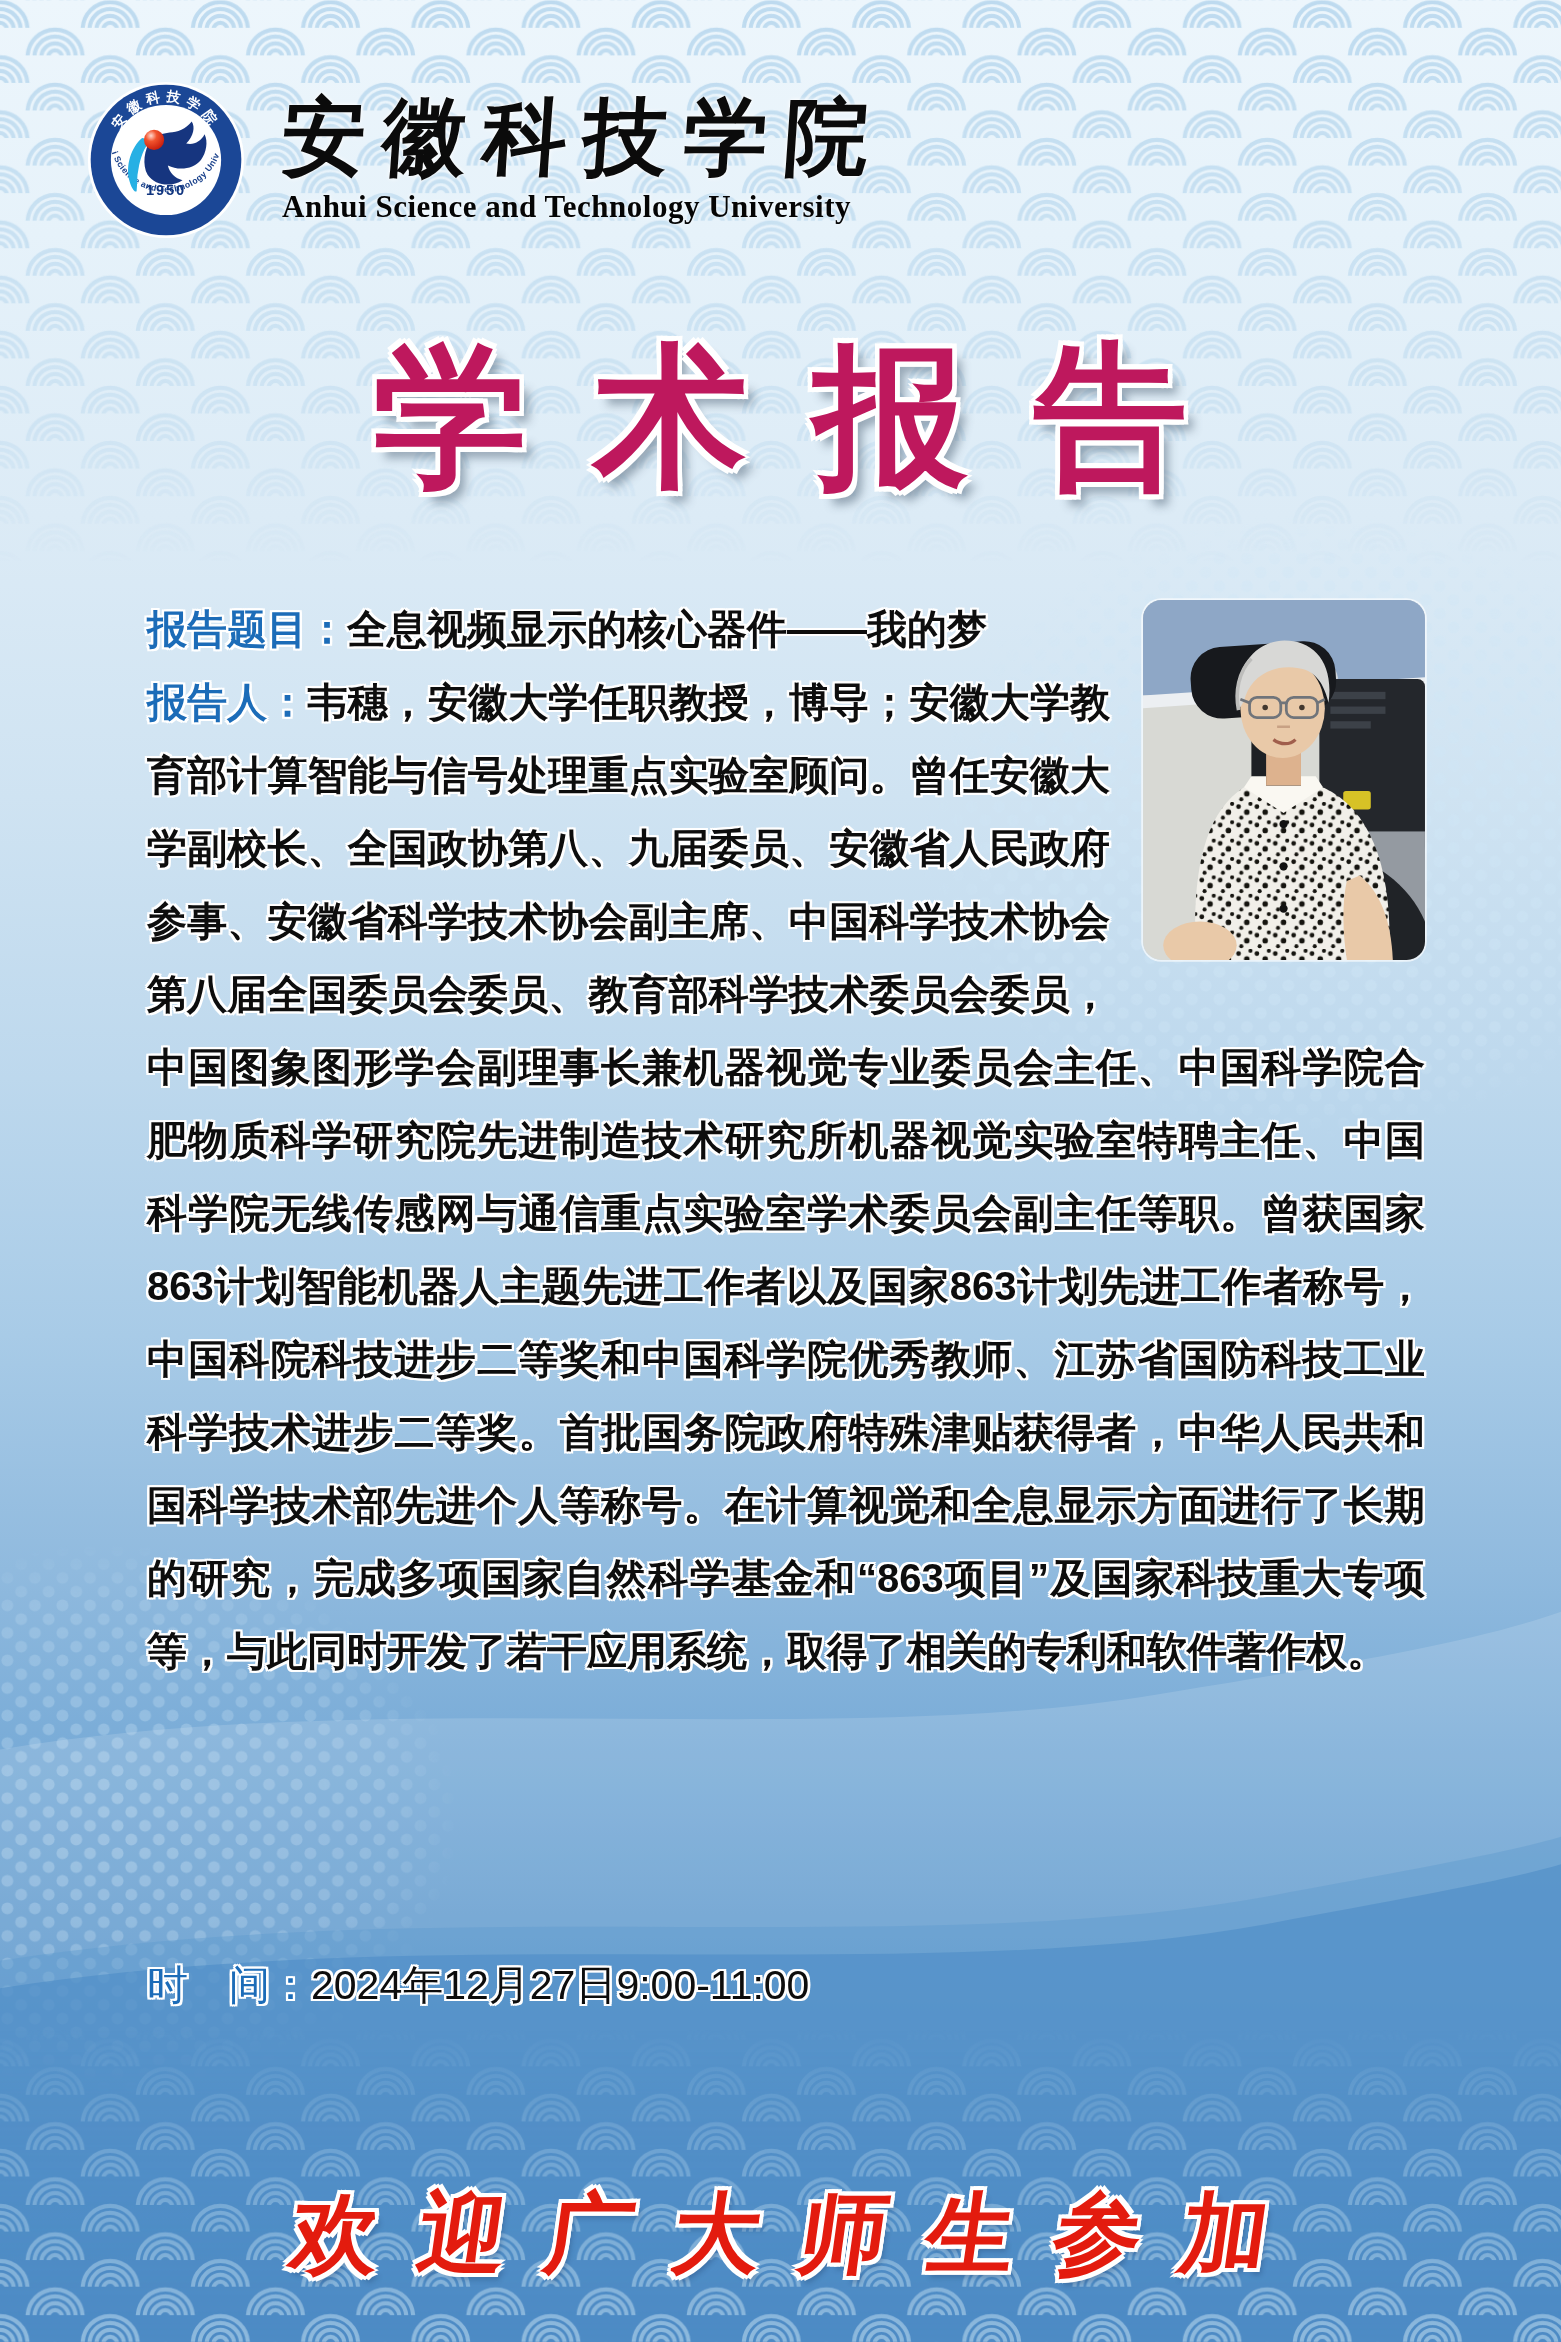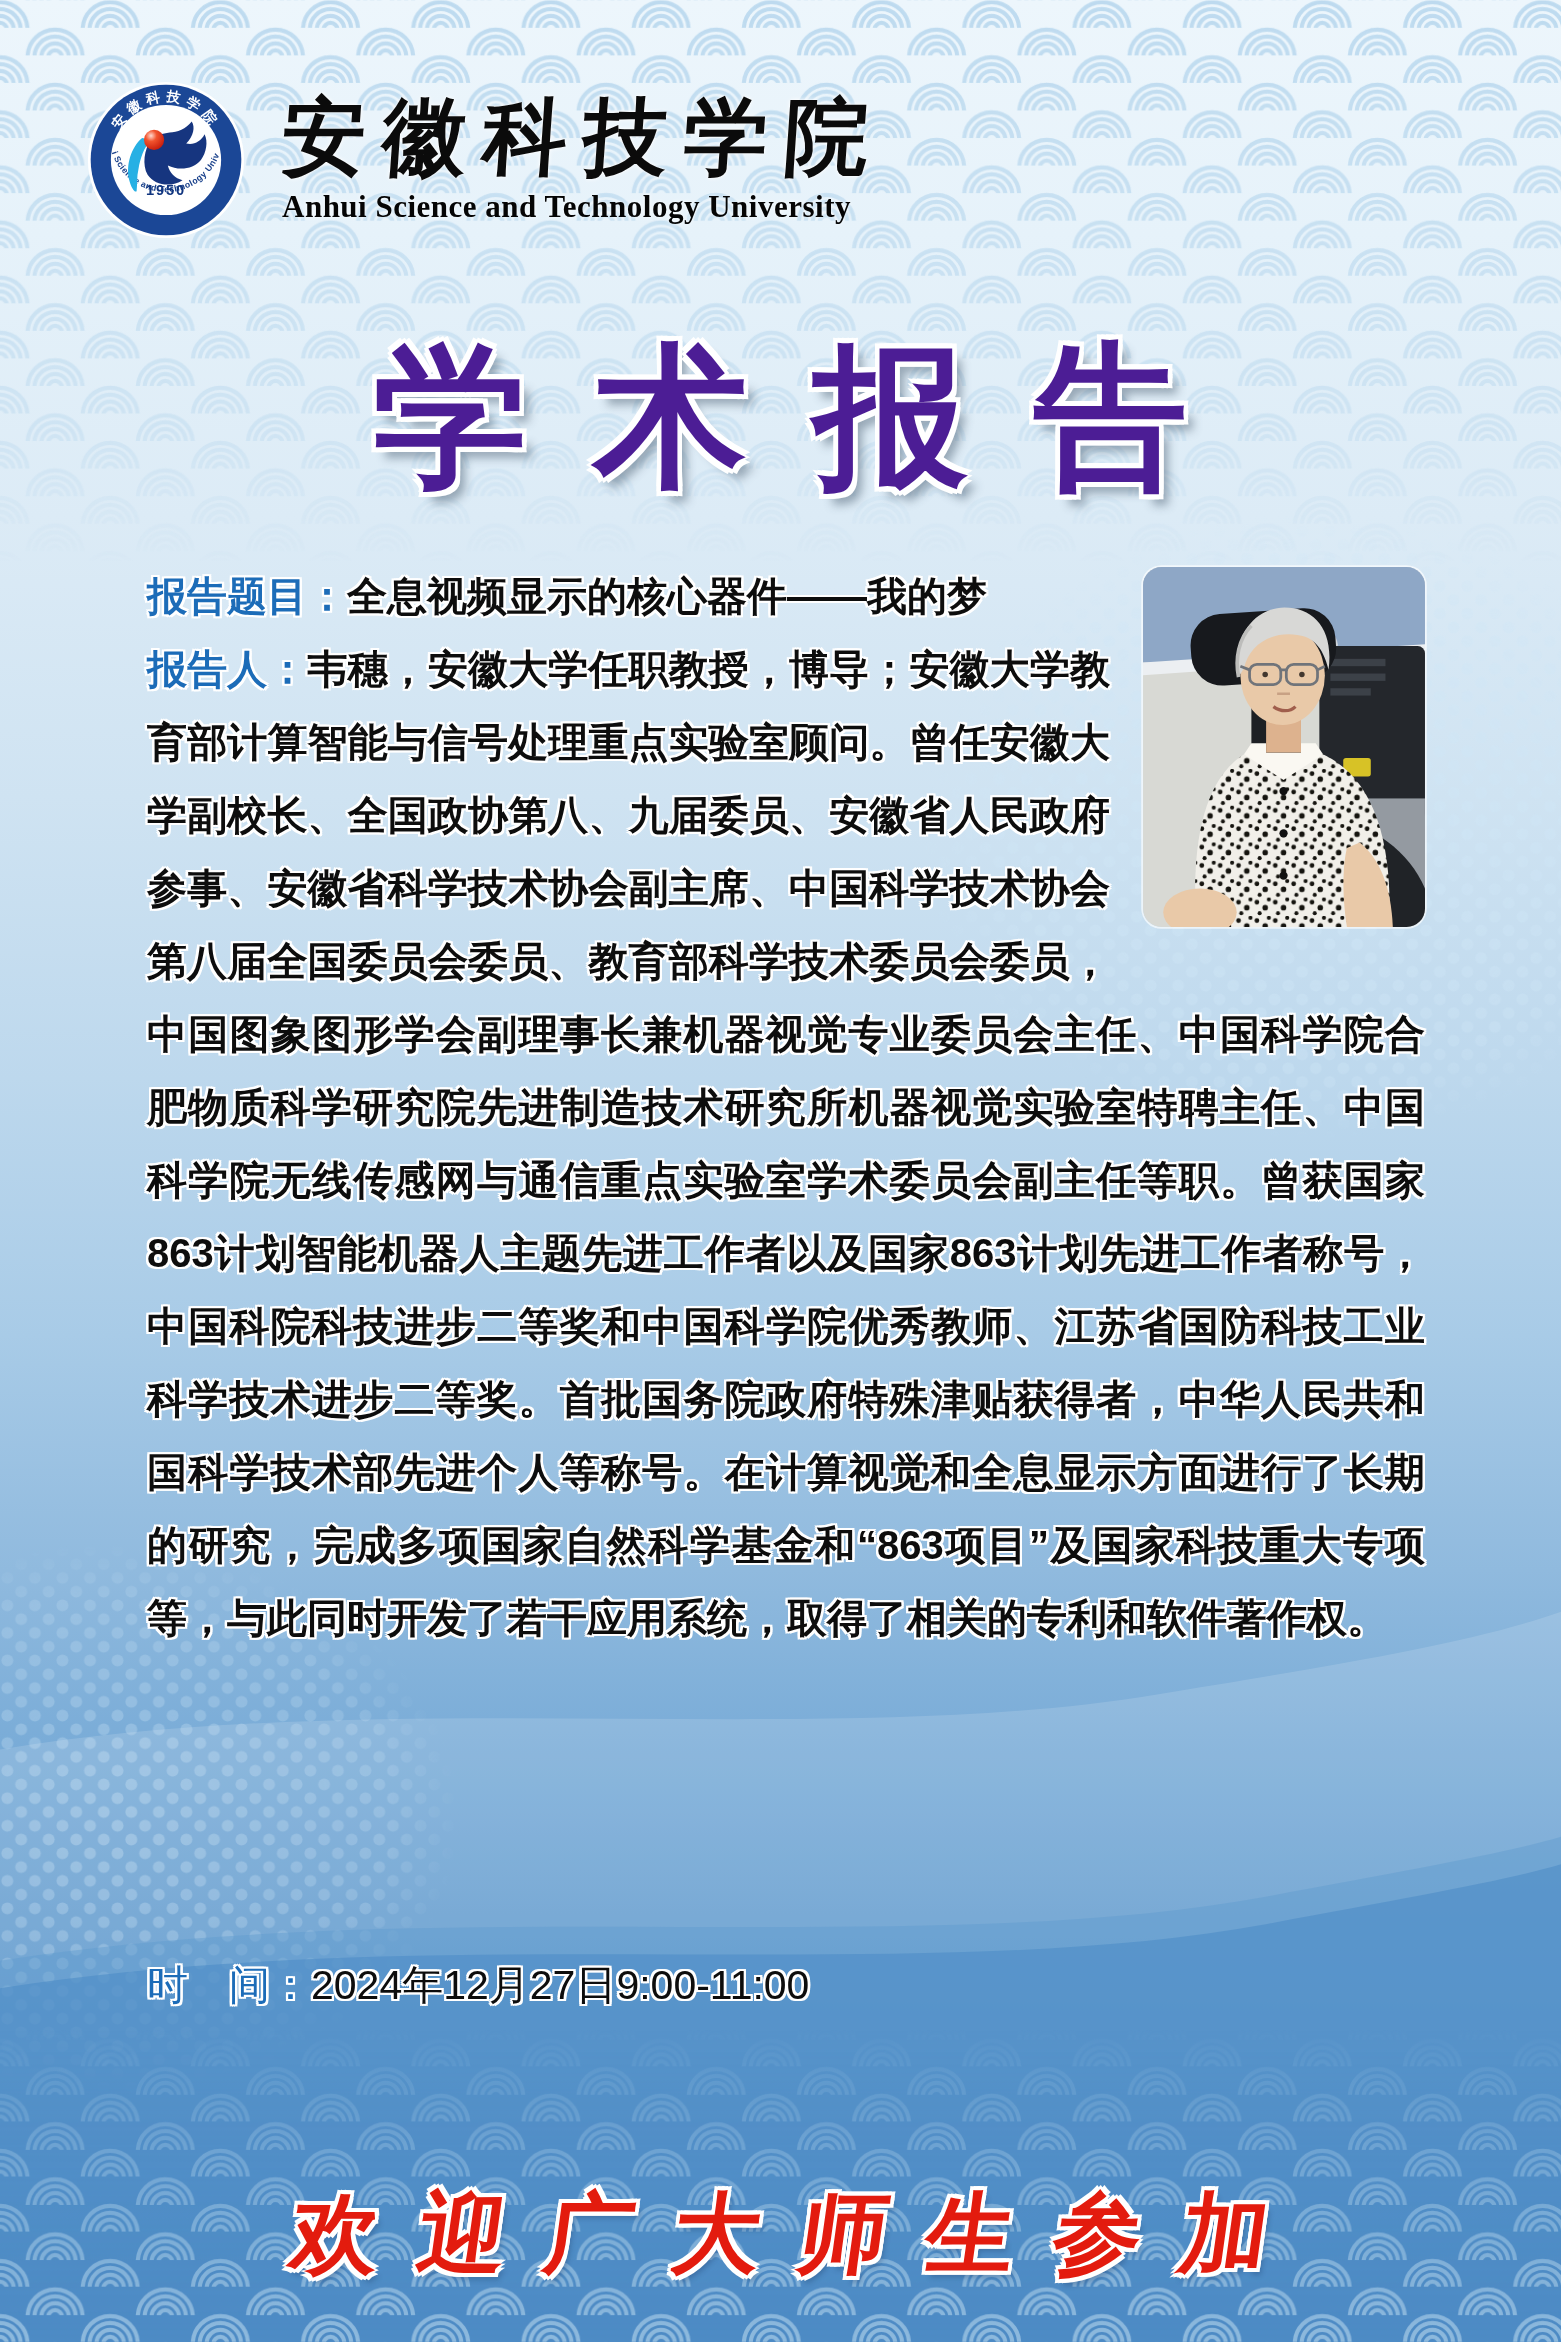--- a/index.html
+++ b/index.html
@@ -22,28 +22,28 @@
           font-size:84px;line-height:1.0;color:#0b0b0b;letter-spacing:16.5px;
           transform:skewX(-4deg);
           text-shadow:0 0 5.5px #fff,0 0 1.8px #fff;}
   .uni-en{font-family:"Liberation Serif","DejaVu Serif",serif;font-weight:bold;
           font-size:31px;color:#050505;margin-top:9.2px;letter-spacing:0.5px;
           text-shadow:0 0 4.6px #fff;}
 
   
   .big-title{position:absolute;left:0;top:326px;width:100%;text-align:center;z-index:5;
       font-family:"Liberation Serif","DejaVu Serif",serif;font-weight:bold;
-      font-size:154px;line-height:1.2;color:#4c1d95;letter-spacing:66px;text-indent:66px;
+      font-size:154px;line-height:1.2;color:#be185d;letter-spacing:66px;text-indent:66px;
       text-shadow:
         -4.6px -4.6px 0 #fff, 4.6px -4.6px 0 #fff, -4.6px 4.6px 0 #fff, 4.6px 4.6px 0 #fff,
         -4.6px 0 0 #fff, 4.6px 0 0 #fff, 0 -4.6px 0 #fff, 0 4.6px 0 #fff,
         9.2px 11px 9.2px rgba(60,80,100,.45);}
 
   
-  .content{position:absolute;left:147px;top:560px;width:1278px;z-index:5;
+  .content{position:absolute;left:147px;top:593px;width:1278px;z-index:5;
       font-size:40px;line-height:73px;font-weight:bold;color:#0d0d0d;
       text-align:justify;}
   .content .ol, .detail-line .ol{
       text-shadow:
         -2.3px -2.3px 0 #fff, 2.3px -2.3px 0 #fff, -2.3px 2.3px 0 #fff, 2.3px 2.3px 0 #fff,
         -2.3px 0 0 #fff, 2.3px 0 0 #fff, 0 -2.3px 0 #fff, 0 2.3px 0 #fff;}
   .content p{margin:0;}
   .lbl{color:#1c6cb8;}
 
   .photo-float{float:right;width:282px;height:360px;margin:7.3px 0 33px 33px;

